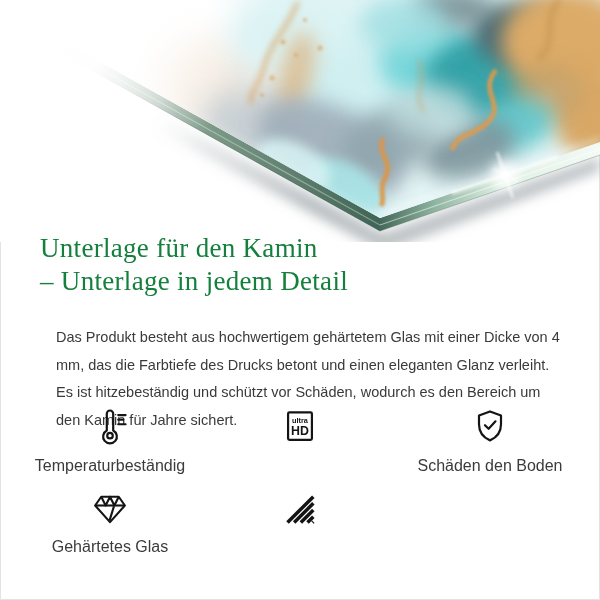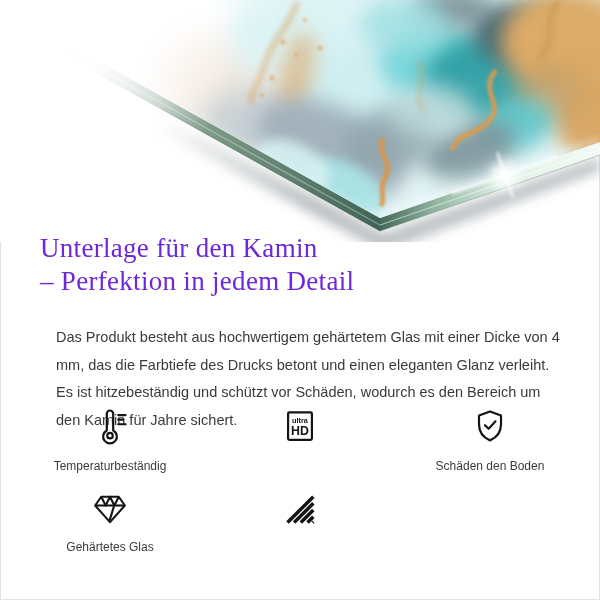--- a/index.html
+++ b/index.html
@@ -6,33 +6,33 @@
   .page{
     position:relative;width:600px;height:600px;background:#ffffff;overflow:hidden;
     outline:1px solid #e3e3e3;outline-offset:-1px;
     font-family:"Liberation Sans","DejaVu Sans",sans-serif;
   }
   .hero{position:absolute;left:0;top:0;width:600px;height:242px;}
   .hero svg{display:block;}
   .heading{
     position:absolute;left:40px;top:232px;margin:0;
     font-family:"Liberation Serif","DejaVu Serif",serif;
-    font-weight:400;font-size:27px;line-height:33px;color:#6d28d9;letter-spacing:0.3px;
+    font-weight:400;font-size:27px;line-height:33px;color:#15803d;letter-spacing:0.3px;
   }
   .desc{
     position:absolute;left:40px;top:308px;width:510px;margin:16px;
     font-size:14.5px;line-height:27.5px;color:#3a3a3a;
   }
   .features-row{position:absolute;left:15px;width:570px;display:flex;}
   .row-1{top:403px;}
   .row-2{top:488px;}
   .feature{width:190px;display:flex;flex-direction:column;align-items:center;}
   .icon-box{height:46px;display:flex;align-items:flex-end;justify-content:center;}
   .row-2 .icon-box{height:42px;}
-  .feature-label{margin-top:10px;font-size:12px;line-height:14px;color:#3b3b3b;text-align:right;}
+  .feature-label{margin-top:10px;font-size:16px;line-height:14px;color:#3b3b3b;text-align:right;}
   .ico{stroke:#141414;fill:none;stroke-width:2.4;}
 </style>
 </head>
 <body>
 
 <div class="page">
 
   <div class="hero">
     <svg width="600" height="242" viewBox="0 0 600 242" xmlns="http://www.w3.org/2000/svg">
       <defs>
@@ -145,21 +145,21 @@
           <rect x="481" y="174" width="48" height="2" fill="#ffffff" opacity="0.9" filter="url(#b15)"></rect>
         </g>
         <g transform="rotate(26 505 175)">
           <rect x="491" y="174.2" width="28" height="1.6" fill="#ffffff" opacity="0.7" filter="url(#b15)"></rect>
         </g>
         <circle cx="505" cy="175" r="3.2" fill="#ffffff" filter="url(#b15)"></circle>
       </g>
     </svg>
   </div>
 
-  <h1 class="heading"><span>Unterlage für den Kamin</span><br><span>– Perfektion in jedem Detail</span></h1>
+  <h1 class="heading"><span>Unterlage für den Kamin</span><br><span>– Unterlage in jedem Detail</span></h1>
 
   <p class="desc">Das Produkt besteht aus hochwertigem gehärtetem Glas mit einer Dicke von 4 mm, das die Farbtiefe des Drucks betont und einen eleganten Glanz verleiht. Es ist hitzebeständig und schützt vor Schäden, wodurch es den Bereich um den Kamin für Jahre sichert.</p>
 
   <div class="features-row row-1">
 
     <div class="feature">
       <div class="icon-box">
         <svg width="44" height="44" viewBox="0 0 48 48">
           <path class="ico" d="M20.5,27.8 V9.5 a3.5,3.5 0 0 1 7,0 V27.8 a7.5,7.5 0 1 1 -7,0 Z" stroke-linejoin="round"></path>
           <circle class="ico" cx="24" cy="33.5" r="3" stroke-width="2.2"></circle>

